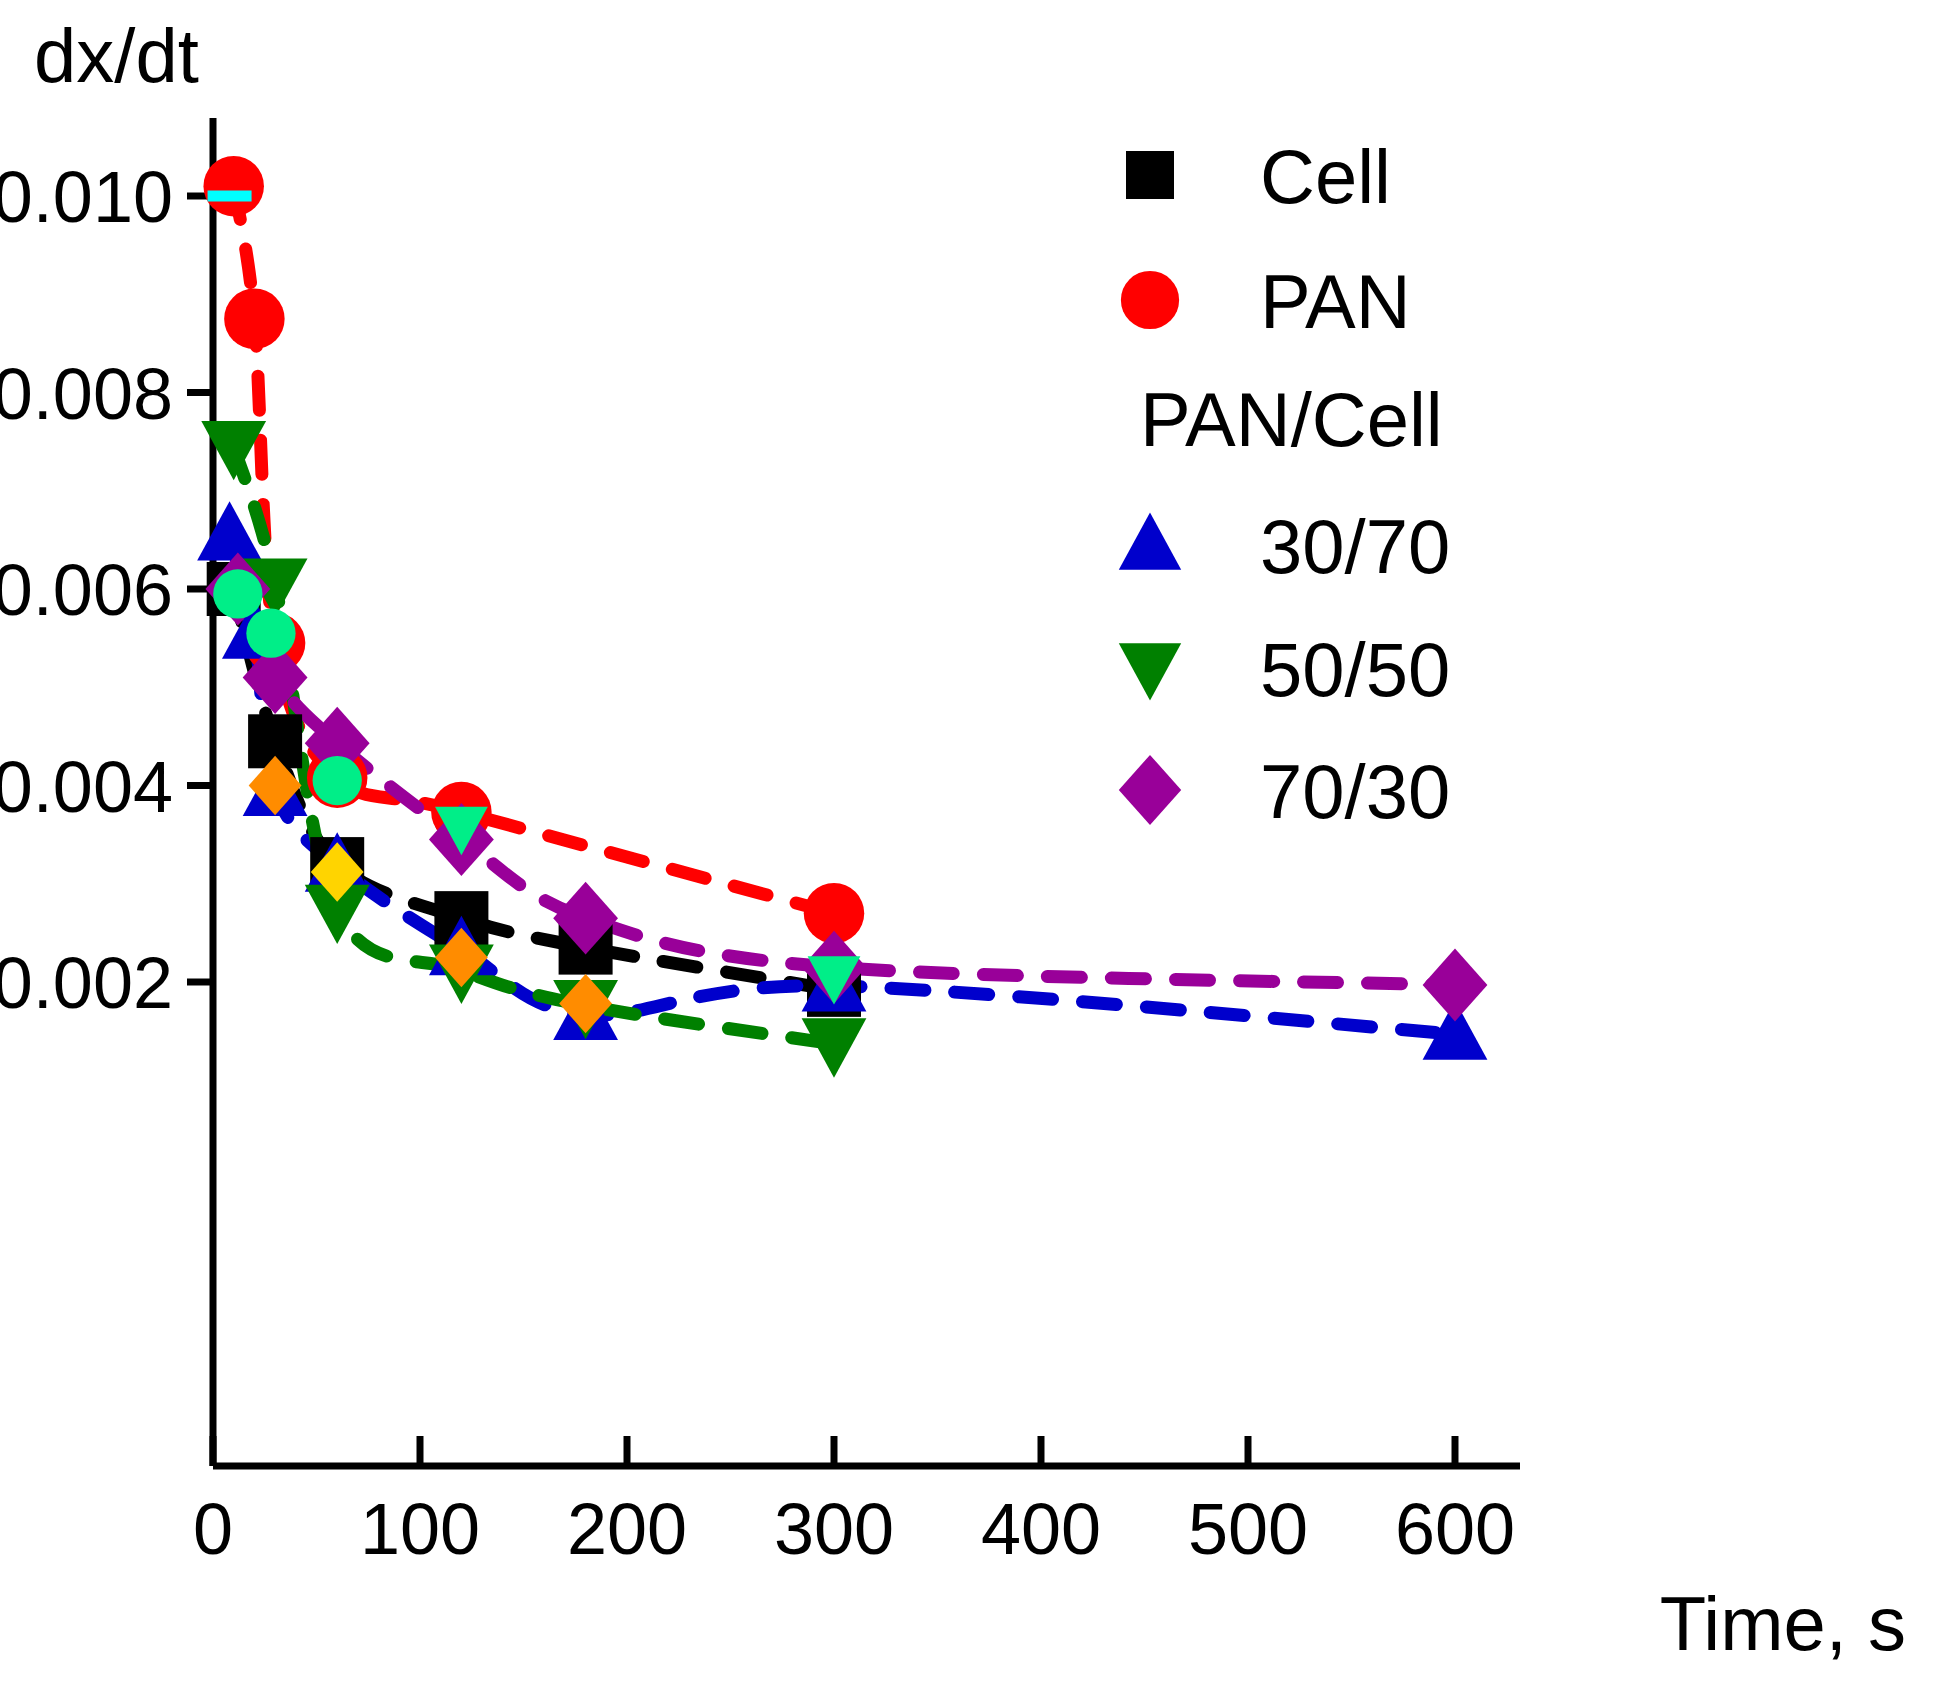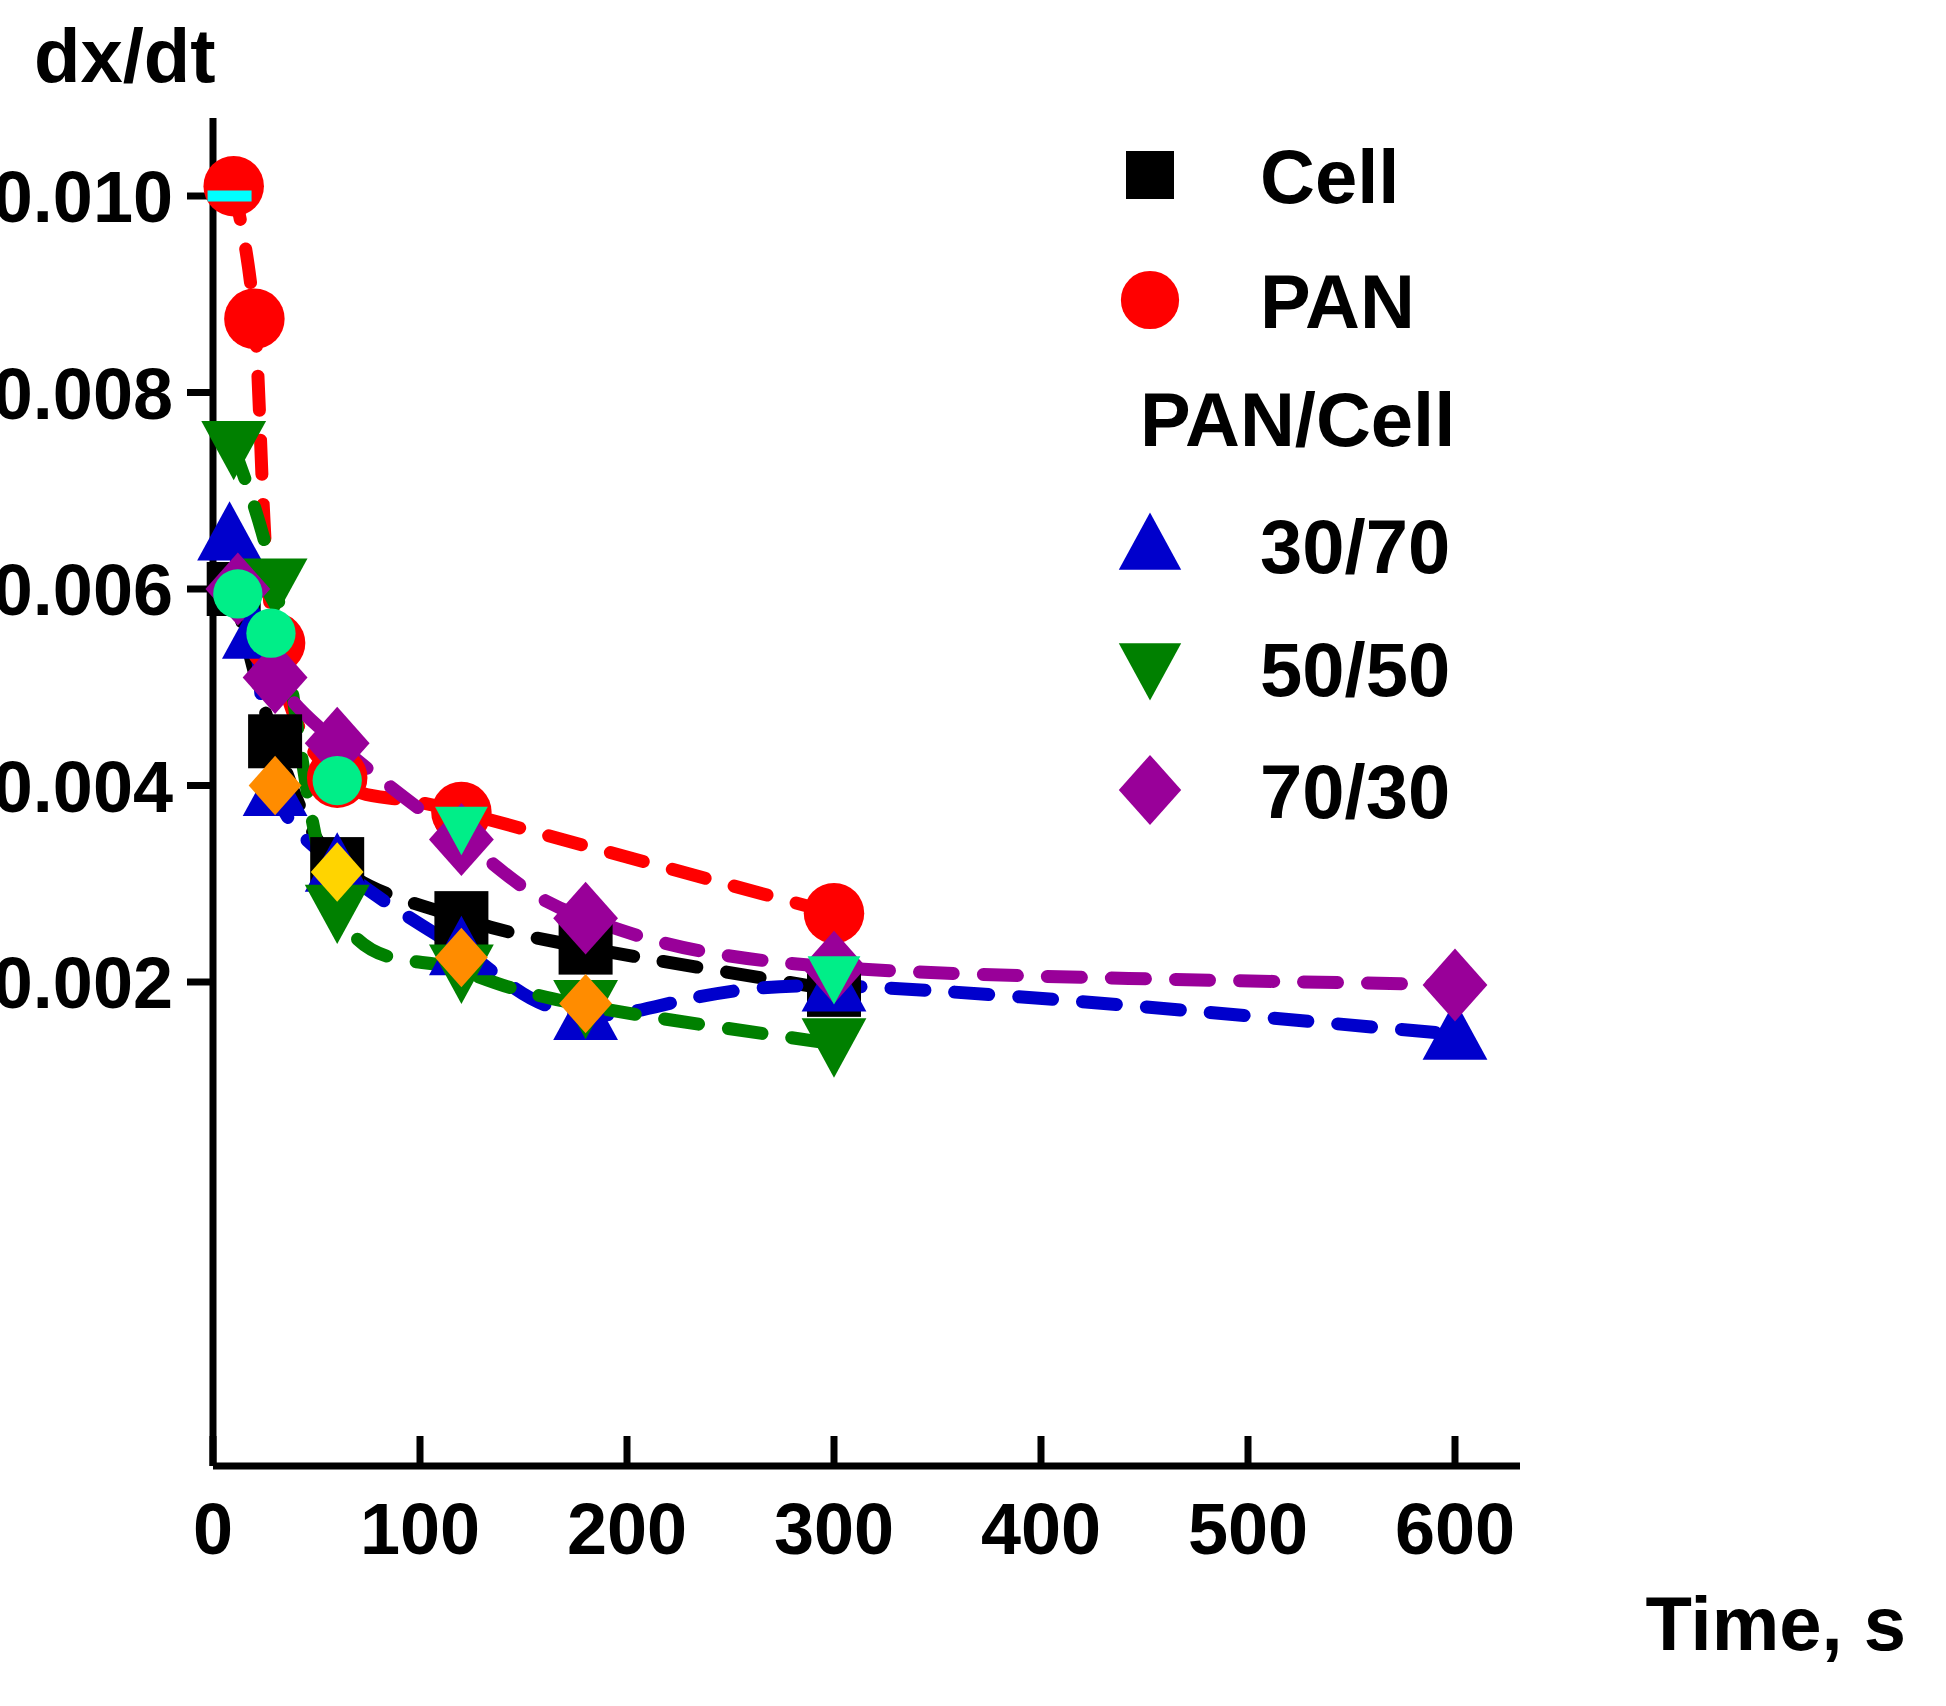--- a/index.html
+++ b/index.html
@@ -1,17 +1,17 @@
 <!DOCTYPE html>
 <html><head>
 <meta charset="utf-8">
 <style>
   html,body{margin:0;padding:0;background:#ffffff;}
   body{width:1946px;height:1706px;overflow:hidden;font-family:"Liberation Sans",sans-serif;}
-  #root{position:relative;width:1946px;height:1706px;background:#fff;font-weight:bold;}
+  #root{position:relative;width:1946px;height:1706px;background:#fff;}
   svg{display:block;}
   .axis-label{font-family:"Liberation Sans",sans-serif;font-size:76px;fill:#000;}
   .tick-label{font-family:"Liberation Sans",sans-serif;font-size:72px;fill:#000;}
   .legend-label{font-family:"Liberation Sans",sans-serif;font-size:76px;fill:#000;}
 </style>
 </head>
 <body>
 
 <div id="root">
   <svg id="chart" width="1946" height="1706" viewBox="0 0 1946 1706">

